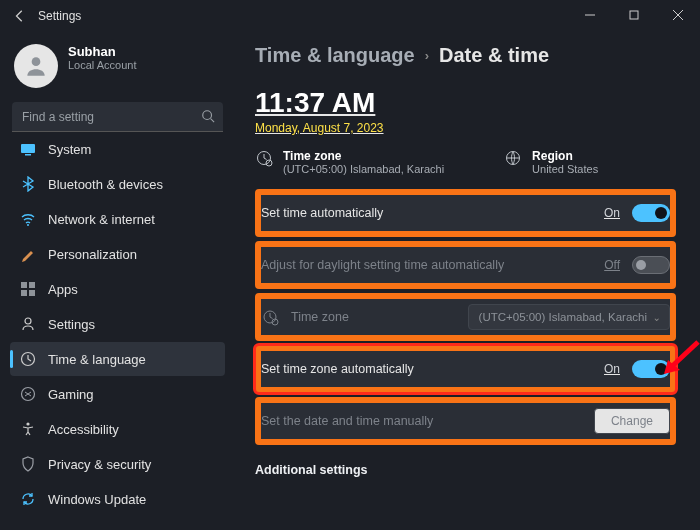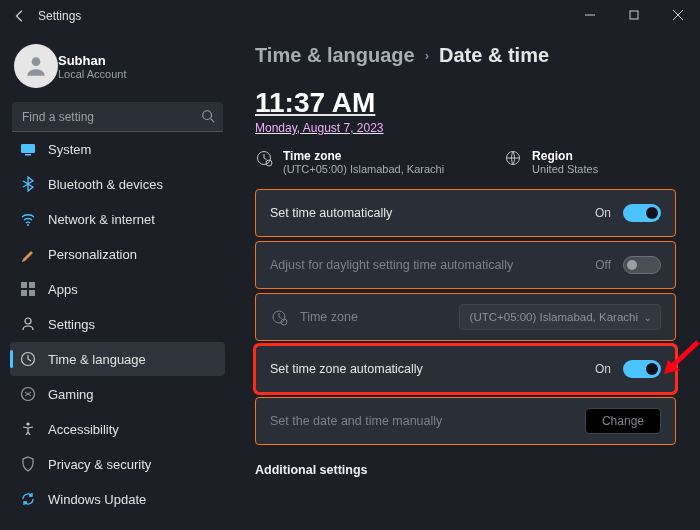--- a/index.html
+++ b/index.html
@@ -4,60 +4,60 @@
 <style>
   * { margin: 0; padding: 0; box-sizing: border-box; font-family: "Segoe UI", sans-serif; }
   body { background: #1c1f26; color: #e6e6e6; width: 700px; height: 530px; overflow: hidden; position: relative; }
   .titlebar { height: 32px; display: flex; align-items: center; padding: 0 6px; }
   .titlebar .back { width: 28px; height: 28px; display:flex; align-items:center; justify-content:center; color:#ccc; }
   .titlebar .title { font-size: 12px; margin-left: 4px; color:#e0e0e0; }
   .winctl { position:absolute; top:0; right:0; display:flex; }
   .winctl div { width:44px; height:30px; display:flex; align-items:center; justify-content:center; color:#ccc; font-size:10px; }
   .app { display:flex; height: calc(100% - 32px); }
   .sidebar { width: 235px; padding: 8px 10px 0 10px; }
-  .user { display:flex; align-items:center; gap:0; padding: 4px 4px 14px 4px; }
+  .user { display:flex; gap:10px; padding: 4px 4px 14px 4px; }
   .avatar { width:44px; height:44px; border-radius:50%; background:#e6e6e6; display:flex; align-items:center; justify-content:center; }
   .user .name { font-size:13px; font-weight:600; color:#fff; }
   .user .sub { font-size:11px; color:#9aa0a6; }
   .searchwrap { position:relative; margin: 0 2px 0 2px; }
   .search { width:100%; height:30px; background:#2b2f37; border:none; border-bottom:1px solid #555; border-radius:4px 4px 0 0; color:#ddd; padding:0 30px 0 10px; font-size:12px; }
   .search::placeholder{color:#9aa0a6;}
   .searchwrap .sicon{ position:absolute; right:8px; top:7px; color:#9aa0a6; }
   .nav { display:flex; flex-direction:column; gap:1px; }
   .nav-item { display:flex; align-items:center; gap:12px; height:34px; padding:0 10px; border-radius:4px; font-size:13px; color:#e2e2e2; position:relative; }
   .nav-item.selected { background:#2e333c; }
   .nav-item.selected::before { content:""; position:absolute; left:0; top:8px; bottom:8px; width:3px; background:#4cc2ff; border-radius:2px; }
   .nicon { width:16px; height:16px; display:flex; align-items:center; justify-content:center; }
   .main { flex:1; padding: 12px 24px 0 20px; overflow:hidden; }
   .breadcrumb { display:flex; align-items:center; gap:10px; font-size:20px; font-weight:600; }
   .breadcrumb .root { color:#a7adb5; font-weight:600; }
   .breadcrumb .chev { color:#888; font-size:13px; }
   .clock { margin-top:20px;text-decoration:underline; }
   .clock .time { font-size:28px; font-weight:700; color:#fff; }
-  .clock .date { font-size:12px; color:#f0abfc; margin-top:2px; }
+  .clock .date { font-size:12px; color:#fde047; margin-top:2px; }
   .inforow { display:flex; gap:60px; margin-top:14px; }
   .infocell { display:flex; gap:10px; }
   .infocell .lab { font-size:12px; font-weight:600; color:#fff; }
   .infocell .val { font-size:11px; color:#a8adb4; }
   .cards { margin-top:14px; display:flex; flex-direction:column; gap:4px; }
-  .card { background:#2a2e36; border:1px solid #f97316; border-radius:4px; height:48px; display:flex; align-items:center; padding:0 14px; justify-content:space-between; font-size:12.5px; }
+  .card { background:#2a2e36; border:6px solid #f97316; border-radius:4px; height:48px; display:flex; align-items:center; padding:0 0; justify-content:space-between; font-size:12.5px; }
   .card.dim { color:#7d828a; }
   .card .left { display:flex; align-items:center; gap:12px; }
   .statelabel { font-size:12px; color:#d0d3d8; margin-right:4px; }
   .toggle { width:38px; height:18px; border-radius:10px; position:relative; }
   .toggle.on { background:#4cc2ff; }
   .toggle.on::after { content:""; width:12px; height:12px; background:#10131a; border-radius:50%; position:absolute; right:3px; top:3px; }
   .toggle.off { background:#4a4e55; border:1px solid #6a6e75; }
   .toggle.off::after { content:""; width:10px; height:10px; background:#9a9ea5; border-radius:50%; position:absolute; left:3px; top:3px; }
   .tzselect { background:#33373f; border:1px solid #40454d; color:#8d9299; font-size:11.5px; padding:6px 22px 6px 10px; border-radius:4px; position:relative; }
   .chevs { position:absolute; right:8px; top:7px; font-size:10px; color:#888; }
-  .changebtn { background:#000000; border:1px solid #40454d; color:#7d828a; font-size:12px; padding:5px 16px; border-radius:4px; }
+  .changebtn { background:#e5e5e5; border:1px solid #40454d; color:#7d828a; font-size:12px; padding:5px 16px; border-radius:4px; }
   .highlight { outline:3px solid #ff2a1a; outline-offset:-1px; }
   .addl { margin-top:18px; font-size:12.5px; font-weight:600; color:#eef0f3; }
-  .right-of { display:flex; align-items:center; gap:8px; }
+  .right-of { display:flex; align-items:center; gap:8px;text-decoration:underline; }
   svg { display:block; }
   .arrow-anno { position:absolute; right:0px; top:338px; color:#ff0019; }
 </style>
 </head>
 <body>
 
 <div class="titlebar">
   <div class="back">
     <svg width="14" height="14" viewBox="0 0 16 16">
         <path d="M10 2 L4 8 L10 14" stroke="#ccc" stroke-width="1.5" fill="none"></path>

